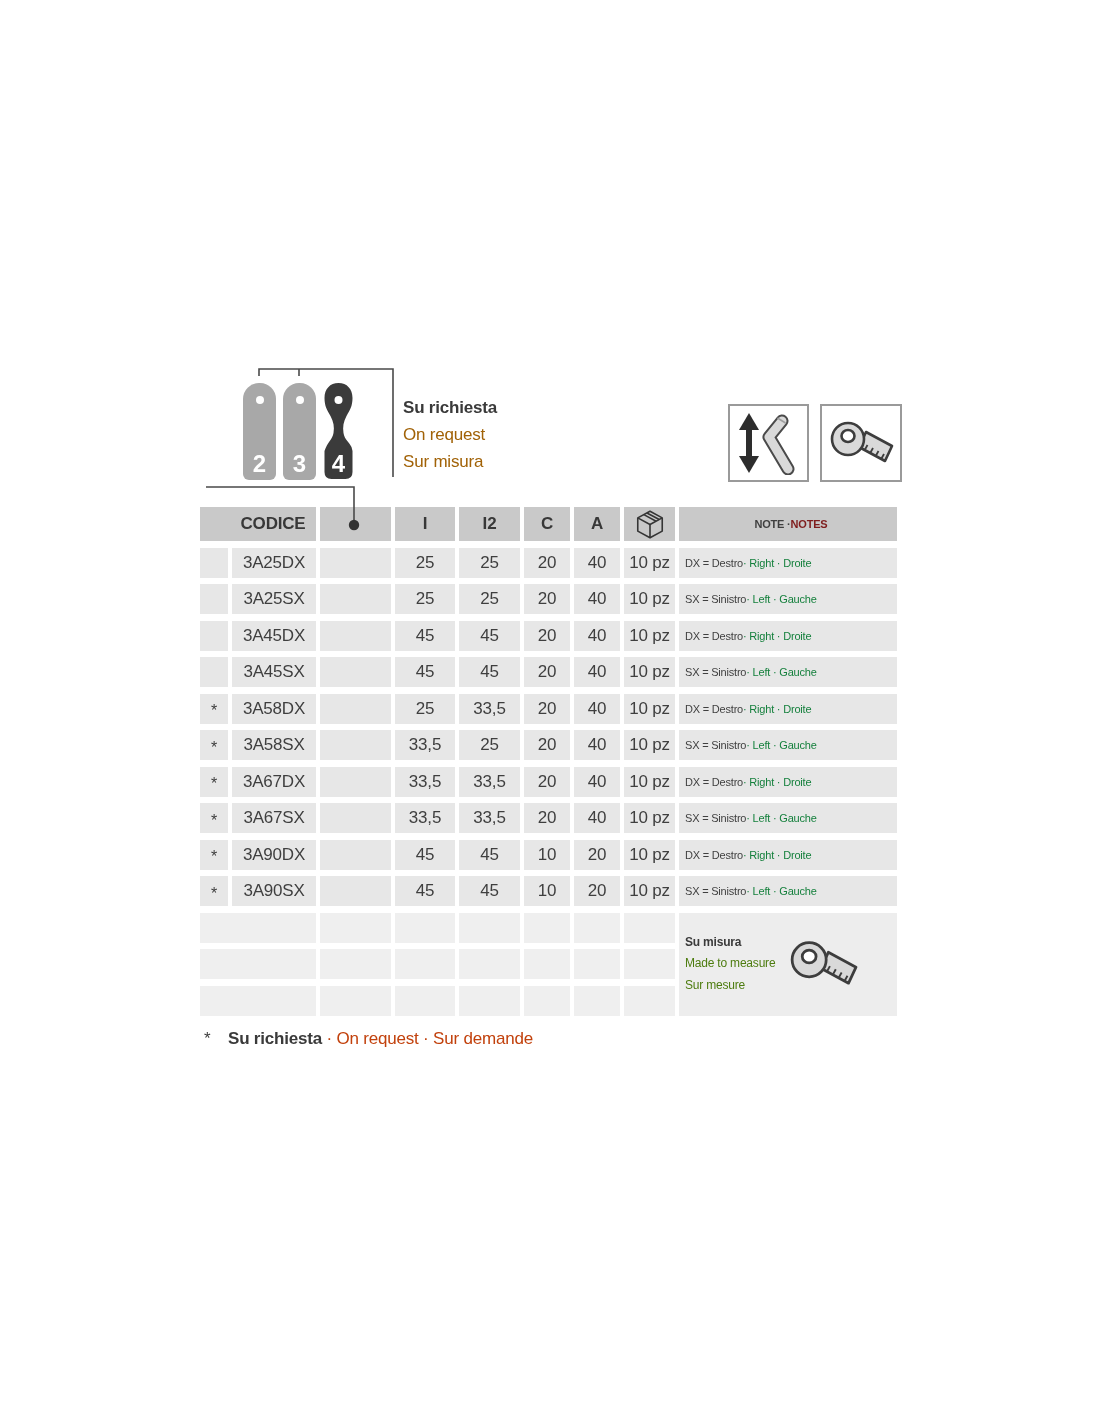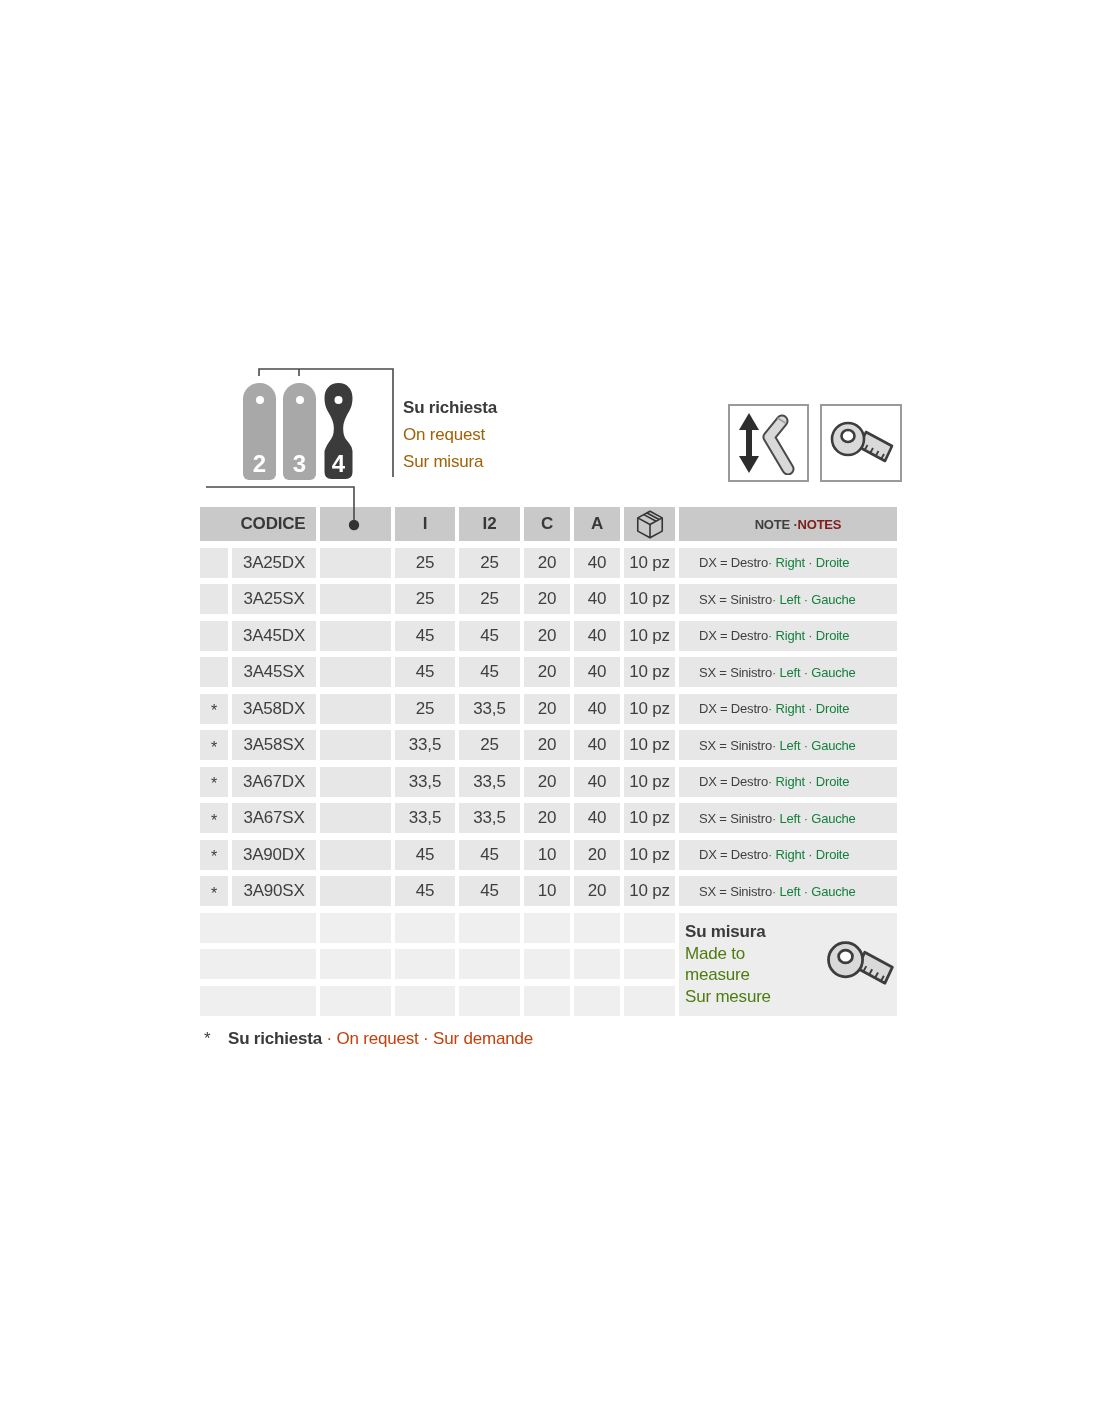--- a/index.html
+++ b/index.html
@@ -29,31 +29,31 @@
 
   
   .table{position:absolute;left:200px;top:507px;width:579px;display:grid;
          grid-template-columns:28px 84px 71px 60px 61px 46px 46px 51px 218px;
          grid-template-rows:34px repeat(13,30px);
          gap:6.5px 4px;letter-spacing:-0.2px;}
   .c{background:#e7e7e7;display:flex;align-items:center;justify-content:center;
      font-size:17px;color:#3f3f3f;}
   .h{background:#c9c9c9;font-weight:bold;color:#383838;}
   .h-codice{grid-column:1 / 3;padding-left:30px;box-sizing:border-box;}
-  .cell-note{justify-content:flex-start;padding-left:20px;box-sizing:border-box;
-             font-size:13px;white-space:nowrap;overflow:hidden;}
+  .cell-note{justify-content:flex-start;padding-left:6px;box-sizing:border-box;
+             font-size:11px;white-space:nowrap;overflow:hidden;}
   .cell-note .nd{color:#3f3f3f;}
   .cell-note .ng{color:#15803d;}
   .h-note .ng{color:#7f1d1d;font-weight:bold;}
   .cell-star{font-size:16px;color:#3d3d3d;padding-top:5px;box-sizing:border-box;}
   .empty{background:#efefef;}
   .note-merged{grid-column:9;grid-row:12 / span 3;background:#ededed;
                display:flex;align-items:center;justify-content:flex-start;
                padding-left:6px;box-sizing:border-box;gap:10px;}
-  .note-merged .mtm{font-size:17px;line-height:21.5px;letter-spacing:-0.2px;}
+  .note-merged .mtm{font-size:12px;line-height:21.5px;letter-spacing:-0.2px;}
   .note-merged .mtm .dark{color:#3a3a3a;font-weight:bold;}
   .note-merged .mtm .gray{color:#4d7c0f;}
 
   
   .footnote{position:absolute;left:204px;top:1029px;font-size:17px;display:flex;
             letter-spacing:-0.2px;}
   .footnote .star{width:24px;color:#3d3d3d;}
   .footnote .dark{color:#3a3a3a;font-weight:bold;}
   .footnote .gray{color:#c2410c;font-weight:normal;}
 </style>

